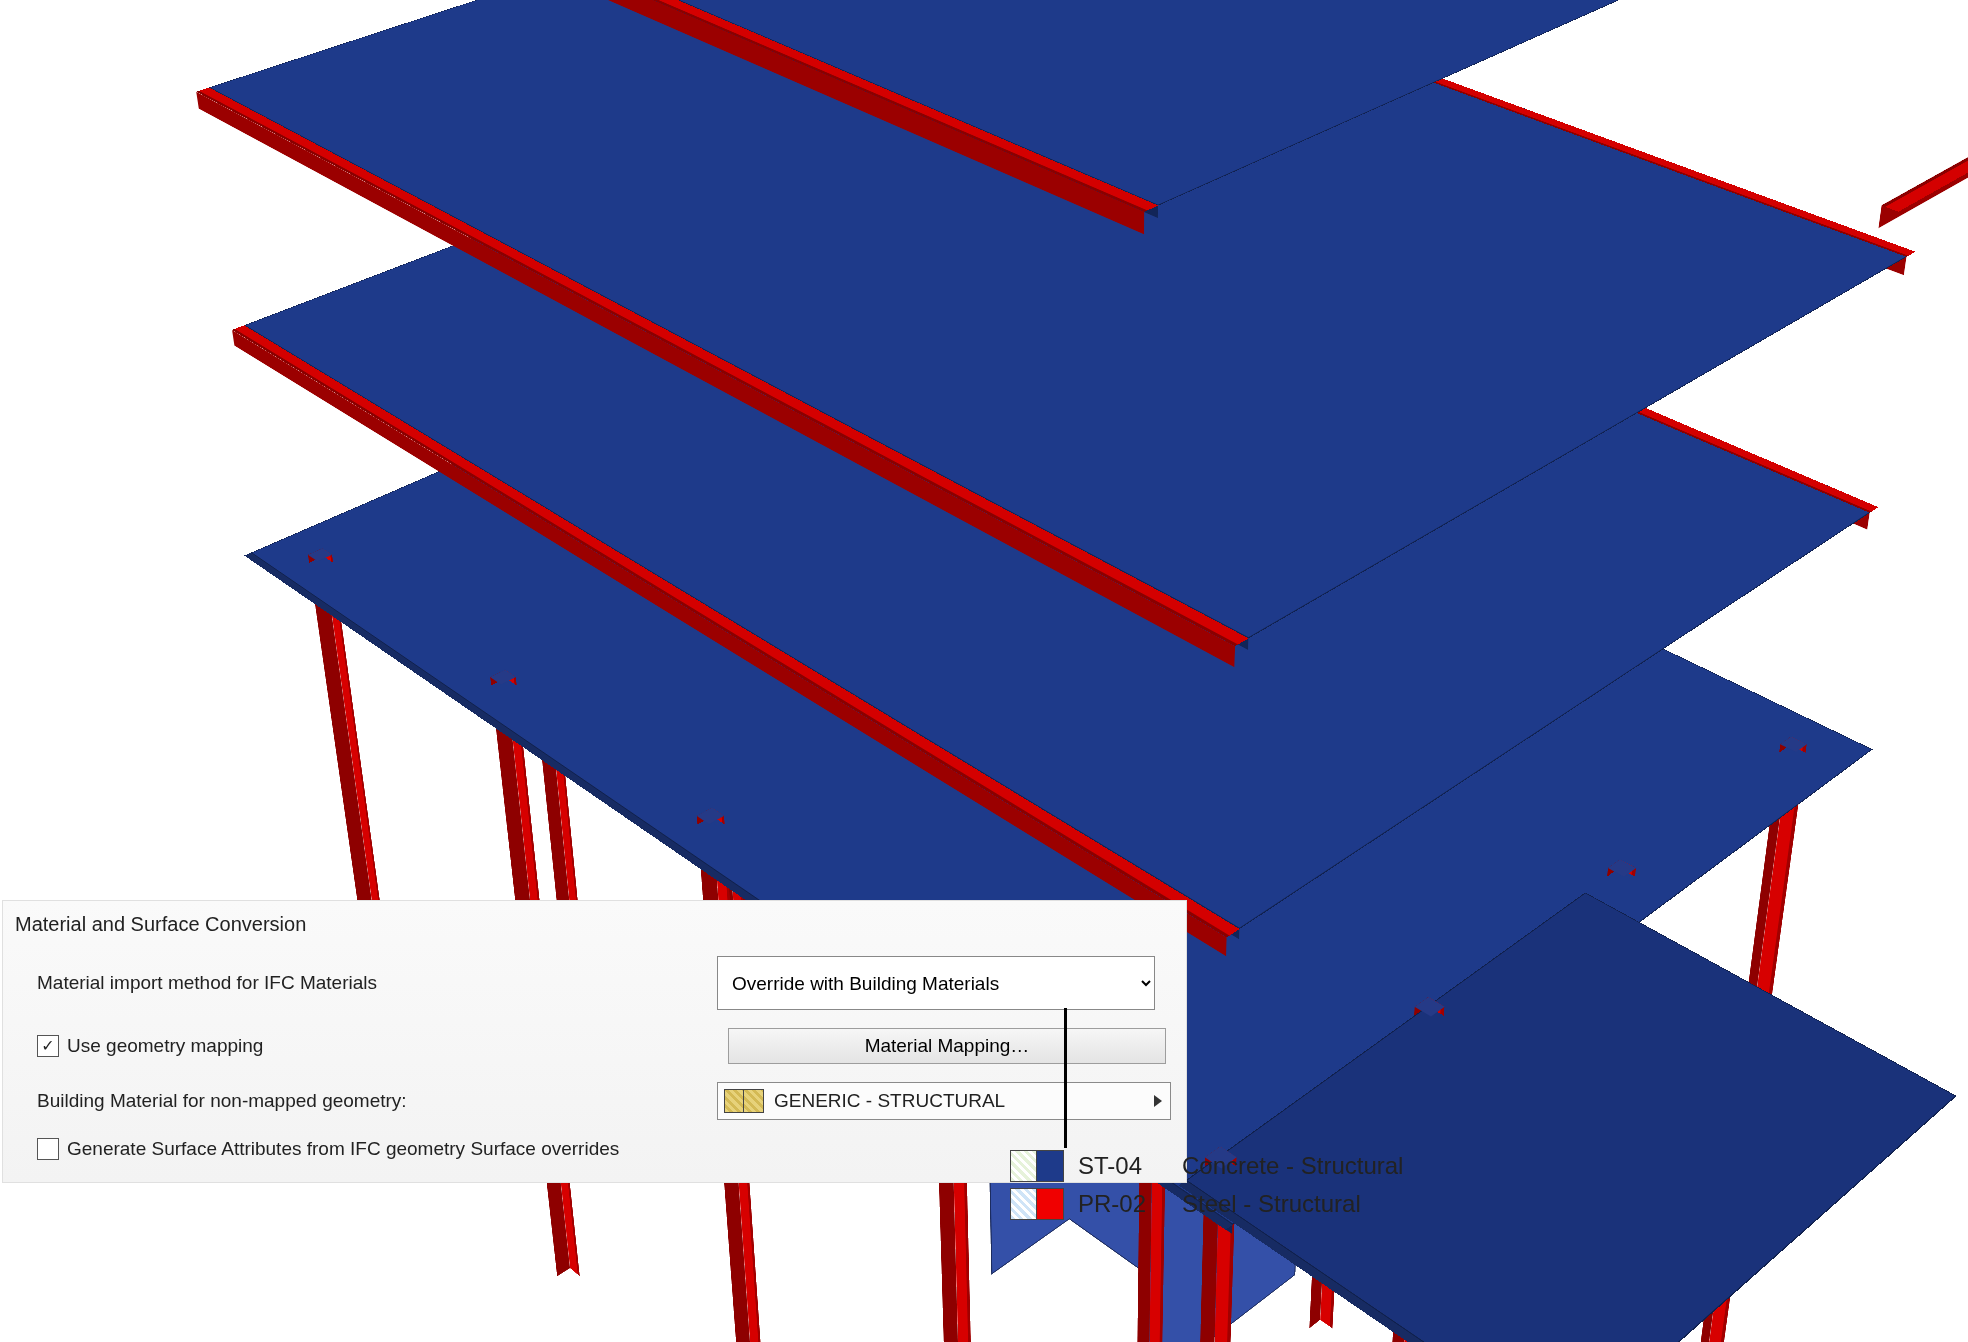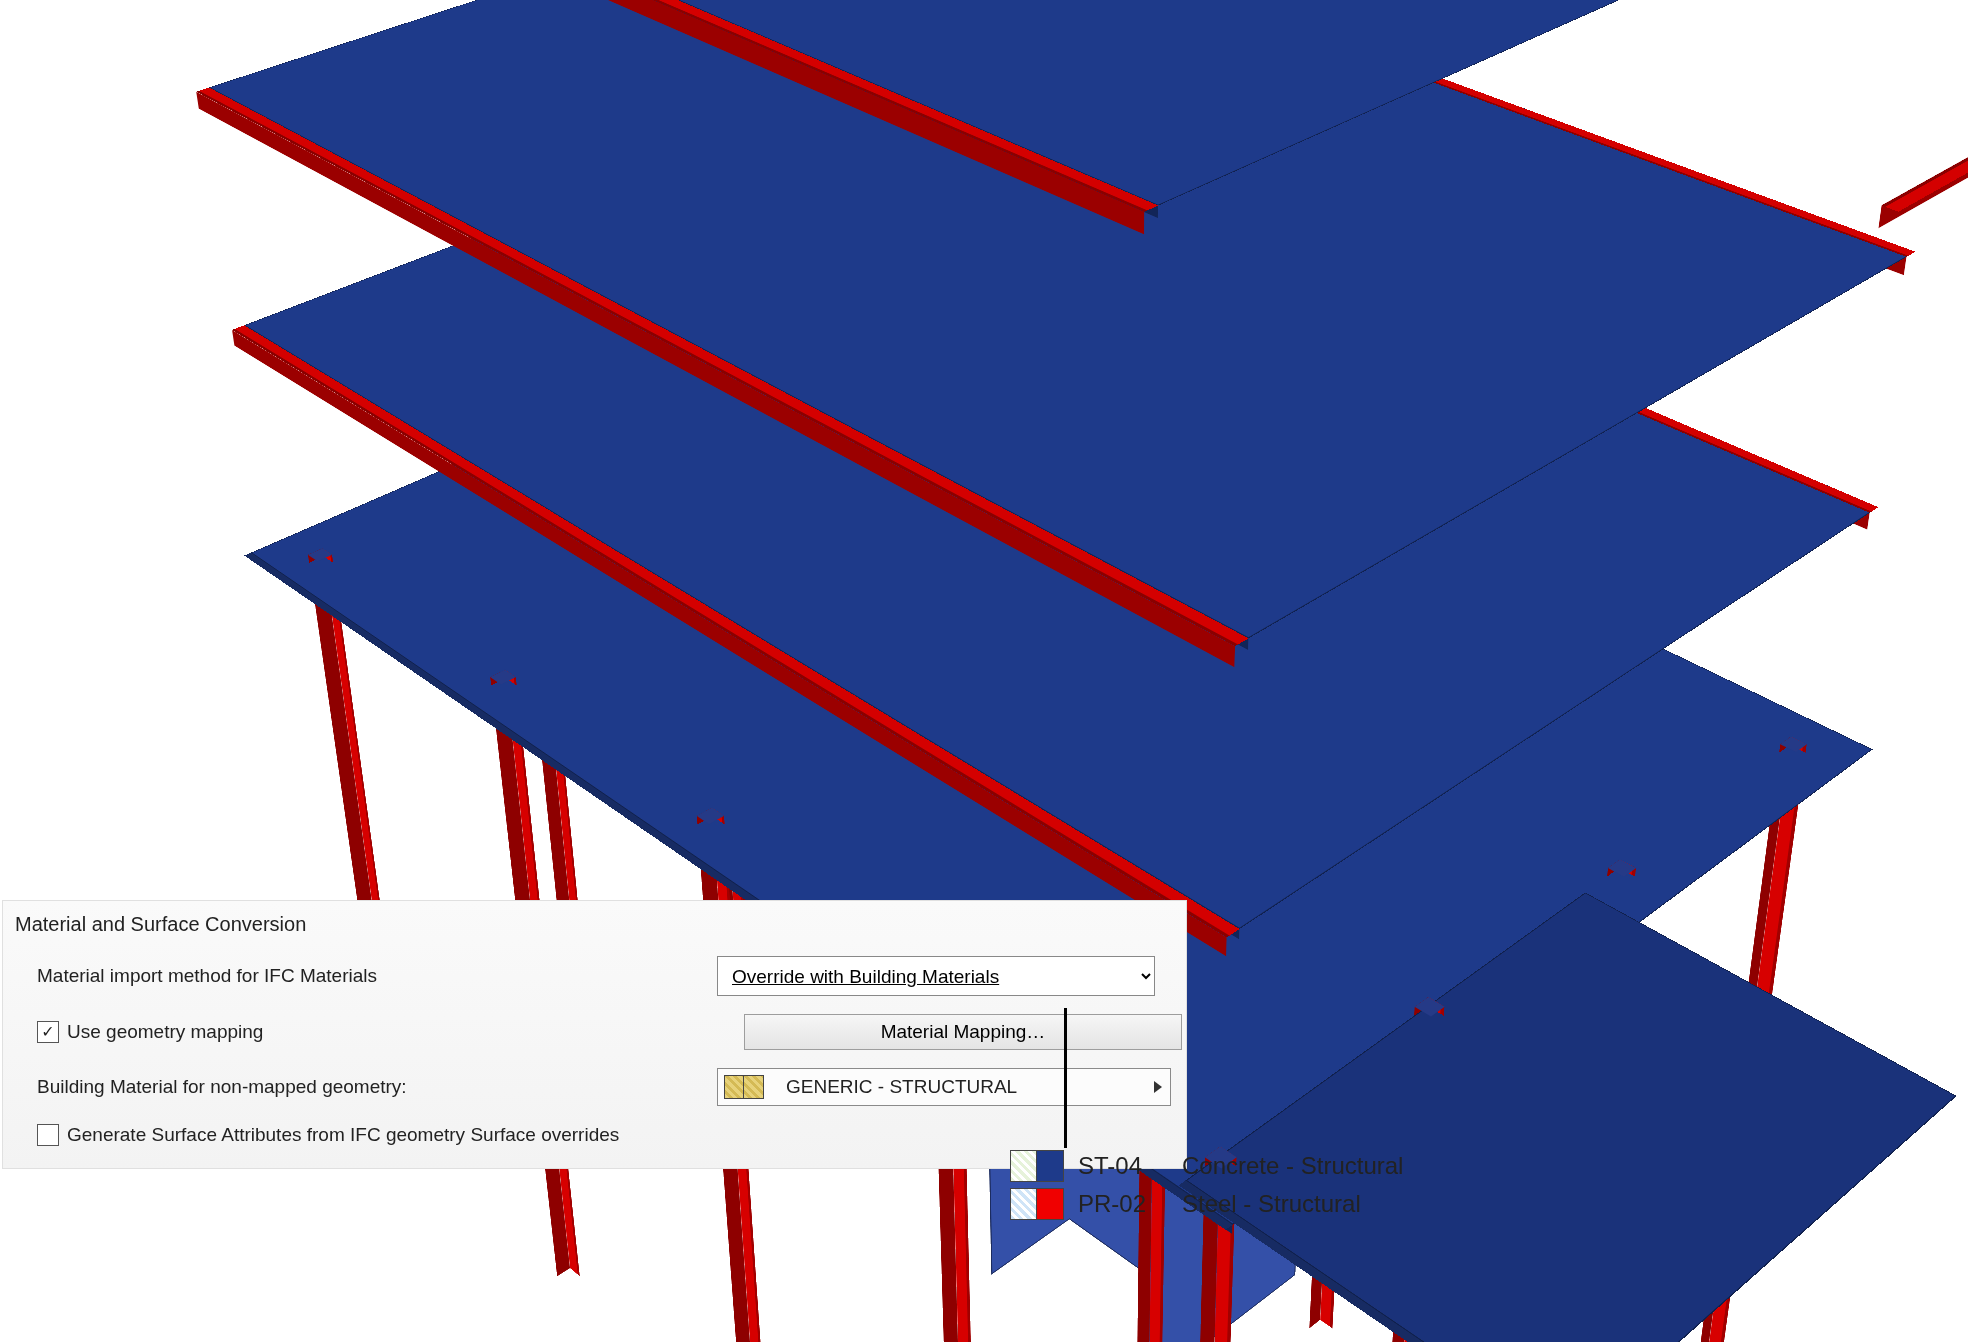--- a/index.html
+++ b/index.html
@@ -102,63 +102,62 @@
   transform:rotateX(-90deg);
   box-shadow:inset 0 0 0 2px #1c2c60;
 }
 
 
 .panel {
   position: absolute;
   left: 2px;
   top: 900px;
   width: 1185px;
-  padding: 12px 4px 22px 10px;
+  padding: 12px 20px 22px 10px;
   background: linear-gradient(#fafafa,#f3f3f3);
   border: 1px solid #e0e0e0;
   box-sizing: border-box;
 }
 .panel-title {
   margin: 0 0 20px 2px;
   font-size: 20px;
 }
 .row {
   display: flex;
   align-items: center;
   margin: 0 0 18px 24px;
 }
 .row-label {
   flex: 0 0 680px;
 }
 .control {
   flex: 0 0 438px;
 }
 select.control {
-  height: 40px;
+  height: 54px;
   background: #fff;
   border: 1px solid #888;
   font: inherit;
   padding: 2px 10px;
-  text-decoration: underline;
 }
 button.control {
   height: 36px;
   background: linear-gradient(#f6f6f6,#e4e4e4);
   border: 1px solid #9d9d9d;
   font: inherit;
   cursor: pointer;
   text-align: center;
 }
 .picker {
   height: 36px;
   border:1px solid #8a8a8a;
   display:flex;
   align-items:center;
   padding:0 8px 0 6px;
-  gap:22px;
+  gap:10px;
   background:#fcfcfc;
   cursor:pointer;
 }
 .picker .swatch {
   display:flex; gap:0;
 }
 .picker .swatch span{
   width:20px; height:24px;
   border:1px solid #444;
   background:repeating-linear-gradient(45deg,#e7d27a 0 3px,#d4ba55 3px 6px);

